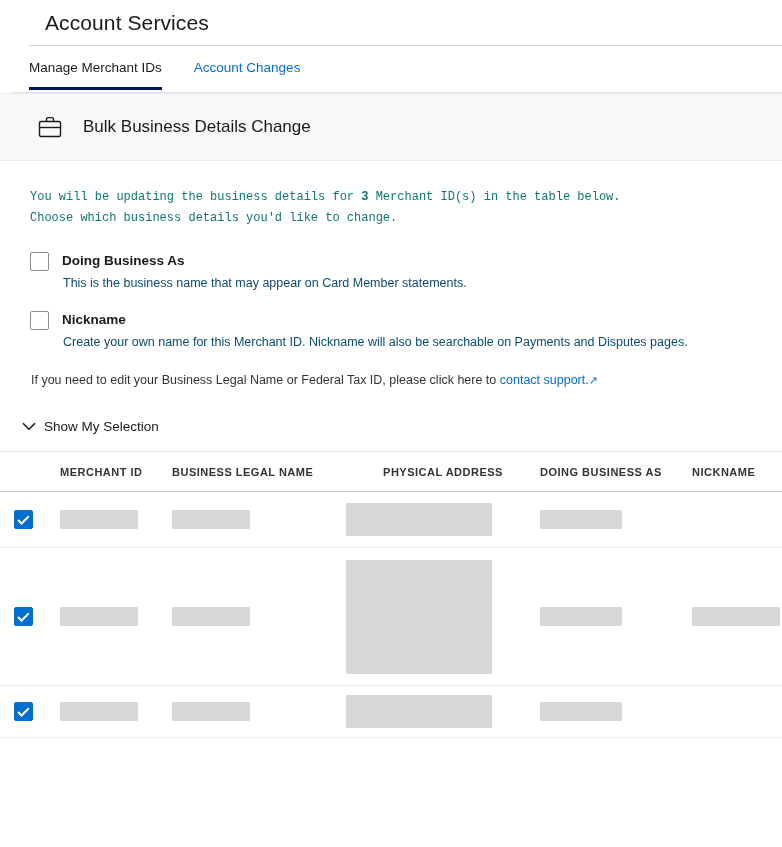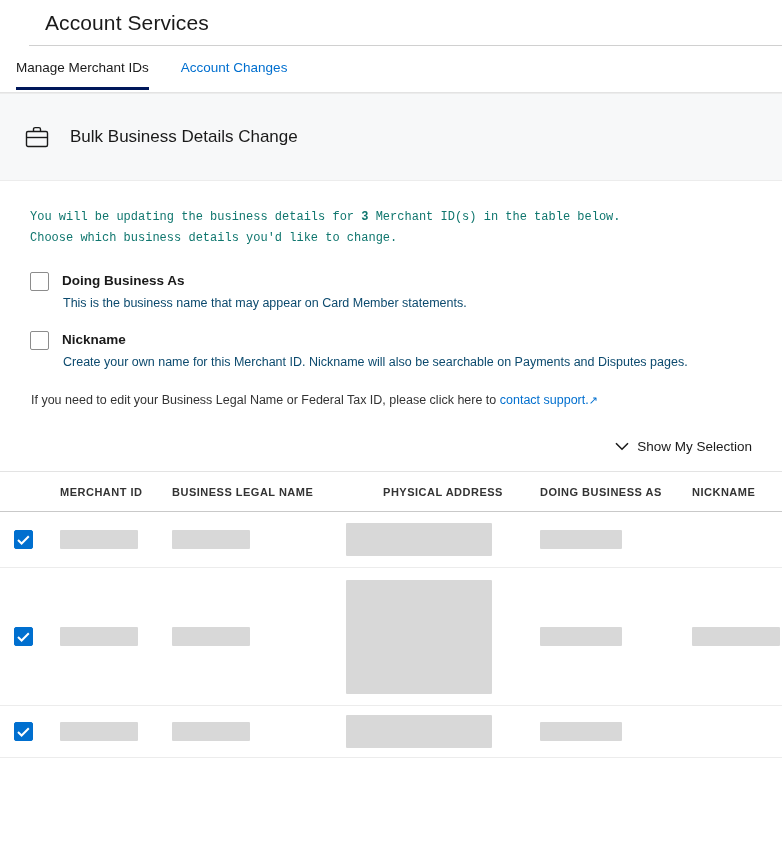--- a/index.html
+++ b/index.html
@@ -36,20 +36,21 @@
     letter-spacing: 0.1px;
   }
 
   
   .tabs {
     display: flex;
     align-items: flex-start;
     padding: 0 16px;
     height: 47px;
     border-bottom: 1px solid #e3e3e3;
+    margin-left: 13px;
   }
   .tab {
     font-size: 13.5px;
     padding: 14px 0 12px 0;
     margin-right: 32px;
     cursor: pointer;
     white-space: nowrap;
   }
   .tab.active {
     color: #1a1a1a;
@@ -63,24 +64,24 @@
   
   .subtitle {
     padding: 16px 16px 18px 16px;
     font-size: 13px;
     color: #333333;
   }
 
   
   .section-banner {
     background: #f7f8f9;
-    height: 88px;
-    display: flex;
-    align-items: center;
-    padding: 0 24px;
+    height: 68px;
+    display: flex;
+    align-items: center;
+    padding: 0 37px;
     border-top: 1px solid #ececec;
     border-bottom: 1px solid #ececec;
   }
   .banner-icon {
     width: 26px;
     height: 26px;
     margin-right: 20px;
     display: flex;
     align-items: center;
     justify-content: center;
@@ -141,21 +142,20 @@
     text-decoration: none;
     cursor: pointer;
   }
   .ext-arrow { font-size: 11px; }
 
   .show-selection {
     display: flex;
     align-items: center;
     margin: 28px 0 0 -12px;
     cursor: pointer;
-    justify-content: flex-end;
   }
   .chev {
     width: 22px;
     height: 22px;
     display: flex;
     align-items: center;
     justify-content: center;
     margin-right: 4px;
   }
   .show-selection-label {

